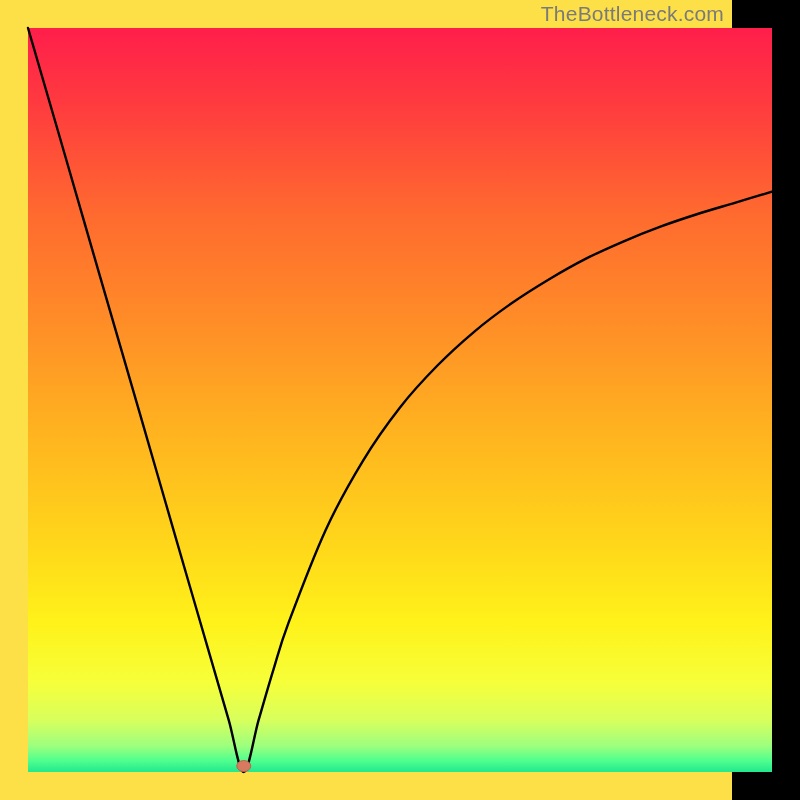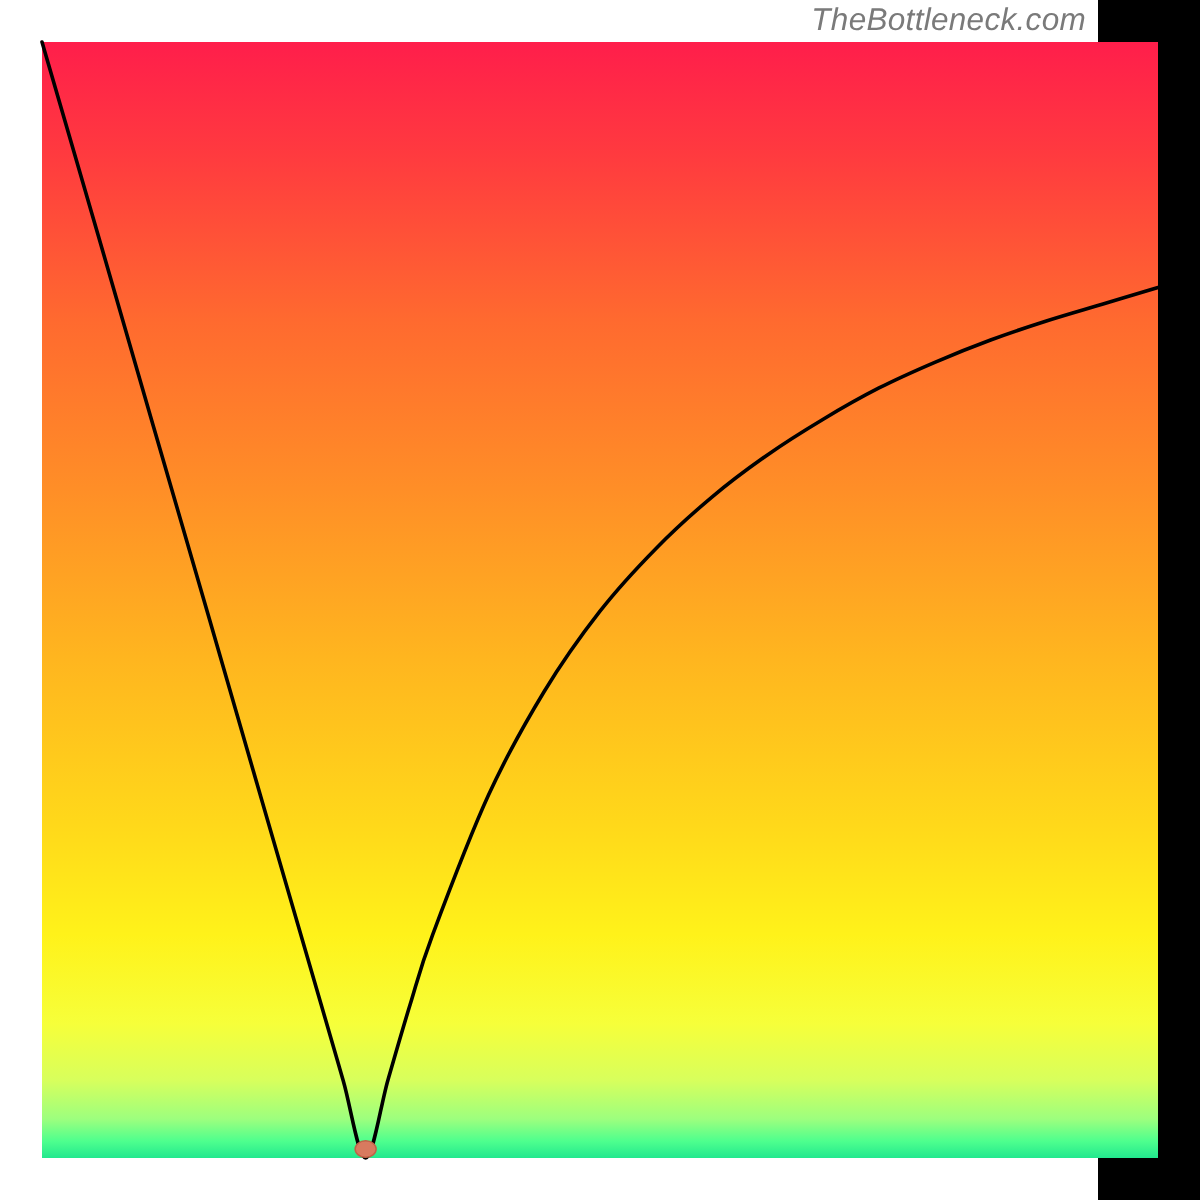--- a/index.html
+++ b/index.html
@@ -7,23 +7,22 @@
     padding: 0;
     width: 800px;
     height: 800px;
     overflow: hidden;
     background: #000;
     font-family: Arial, Helvetica, sans-serif;
   }
   .frame {
     width: 732px;
     height: 800px;
-    background: #ffffff;
+    background: #fde047;
     position: relative;
-    font-style: italic;
   }
   .watermark {
     position: absolute;
     top: 2px;
     right: 8px;
     color: #7a7a7a;
     font-size: 21px;
     font-weight: 500;
     letter-spacing: 0.2px;
     z-index: 10;

